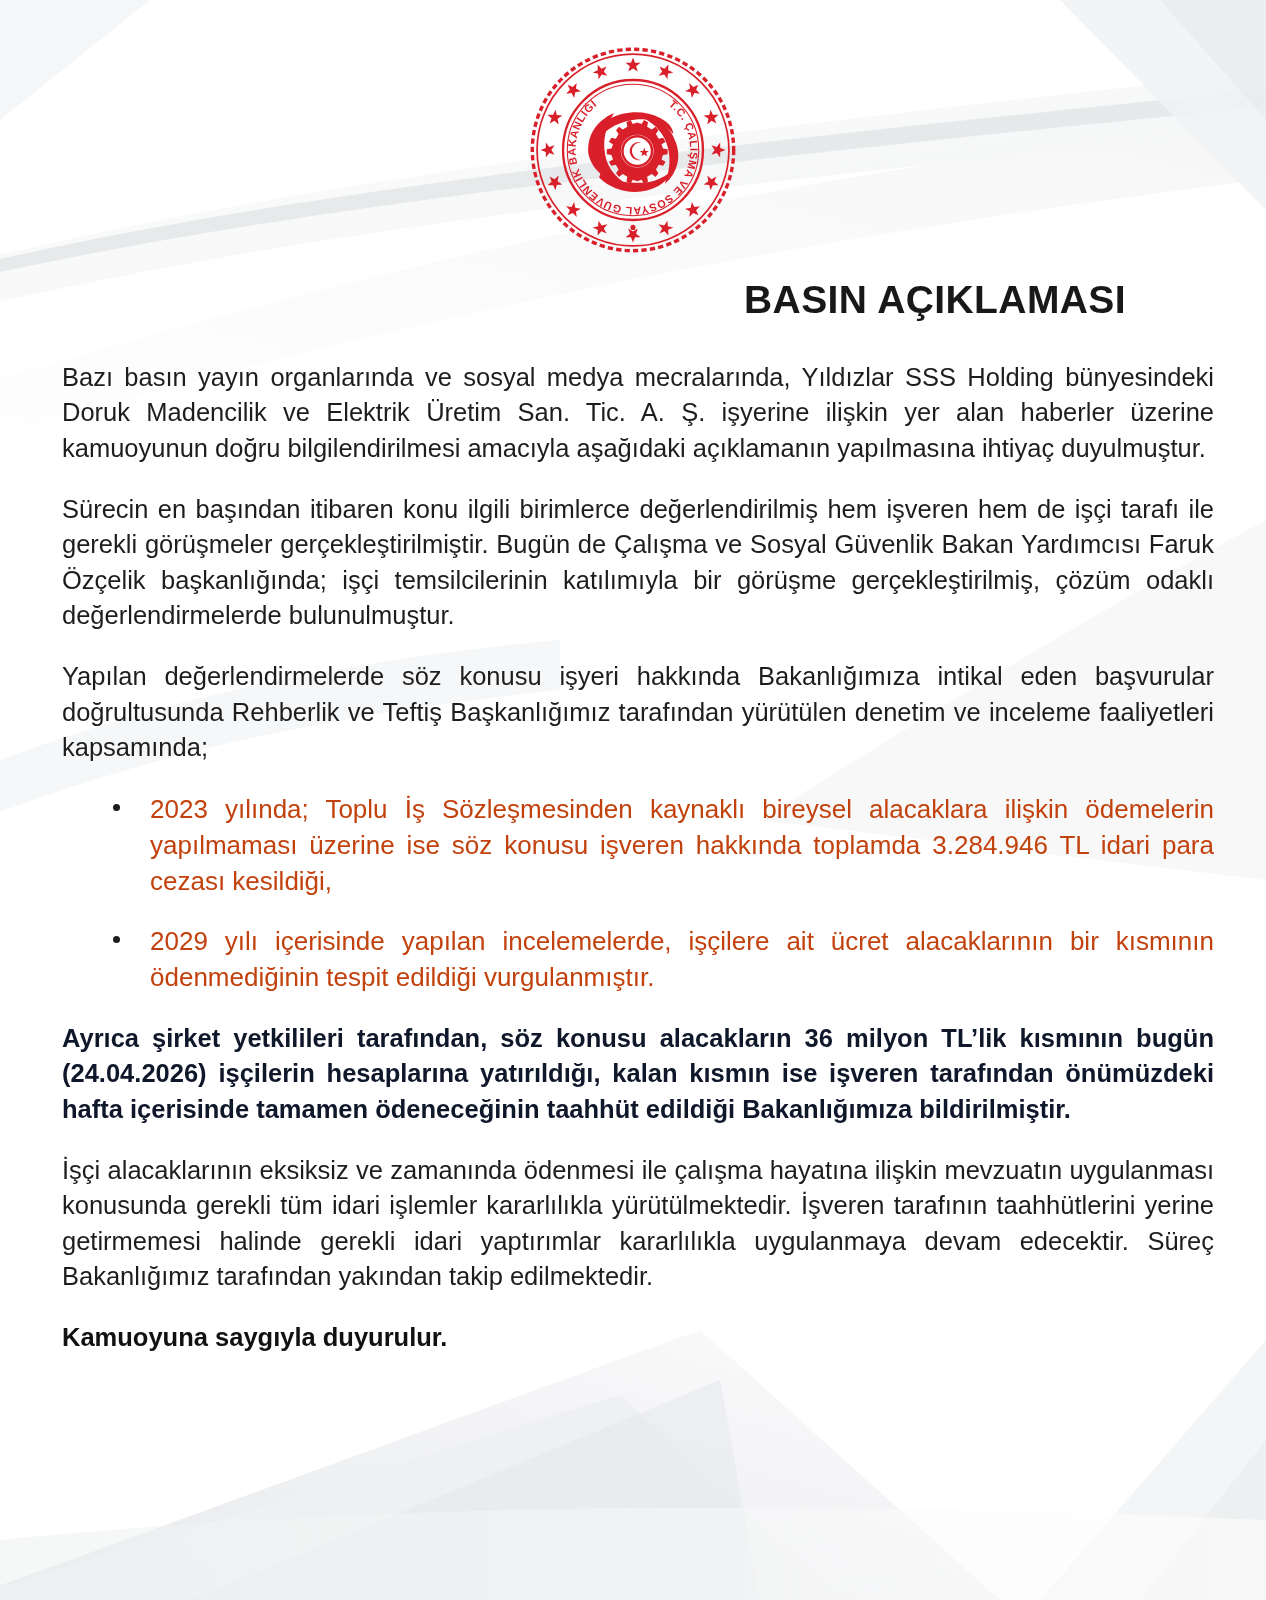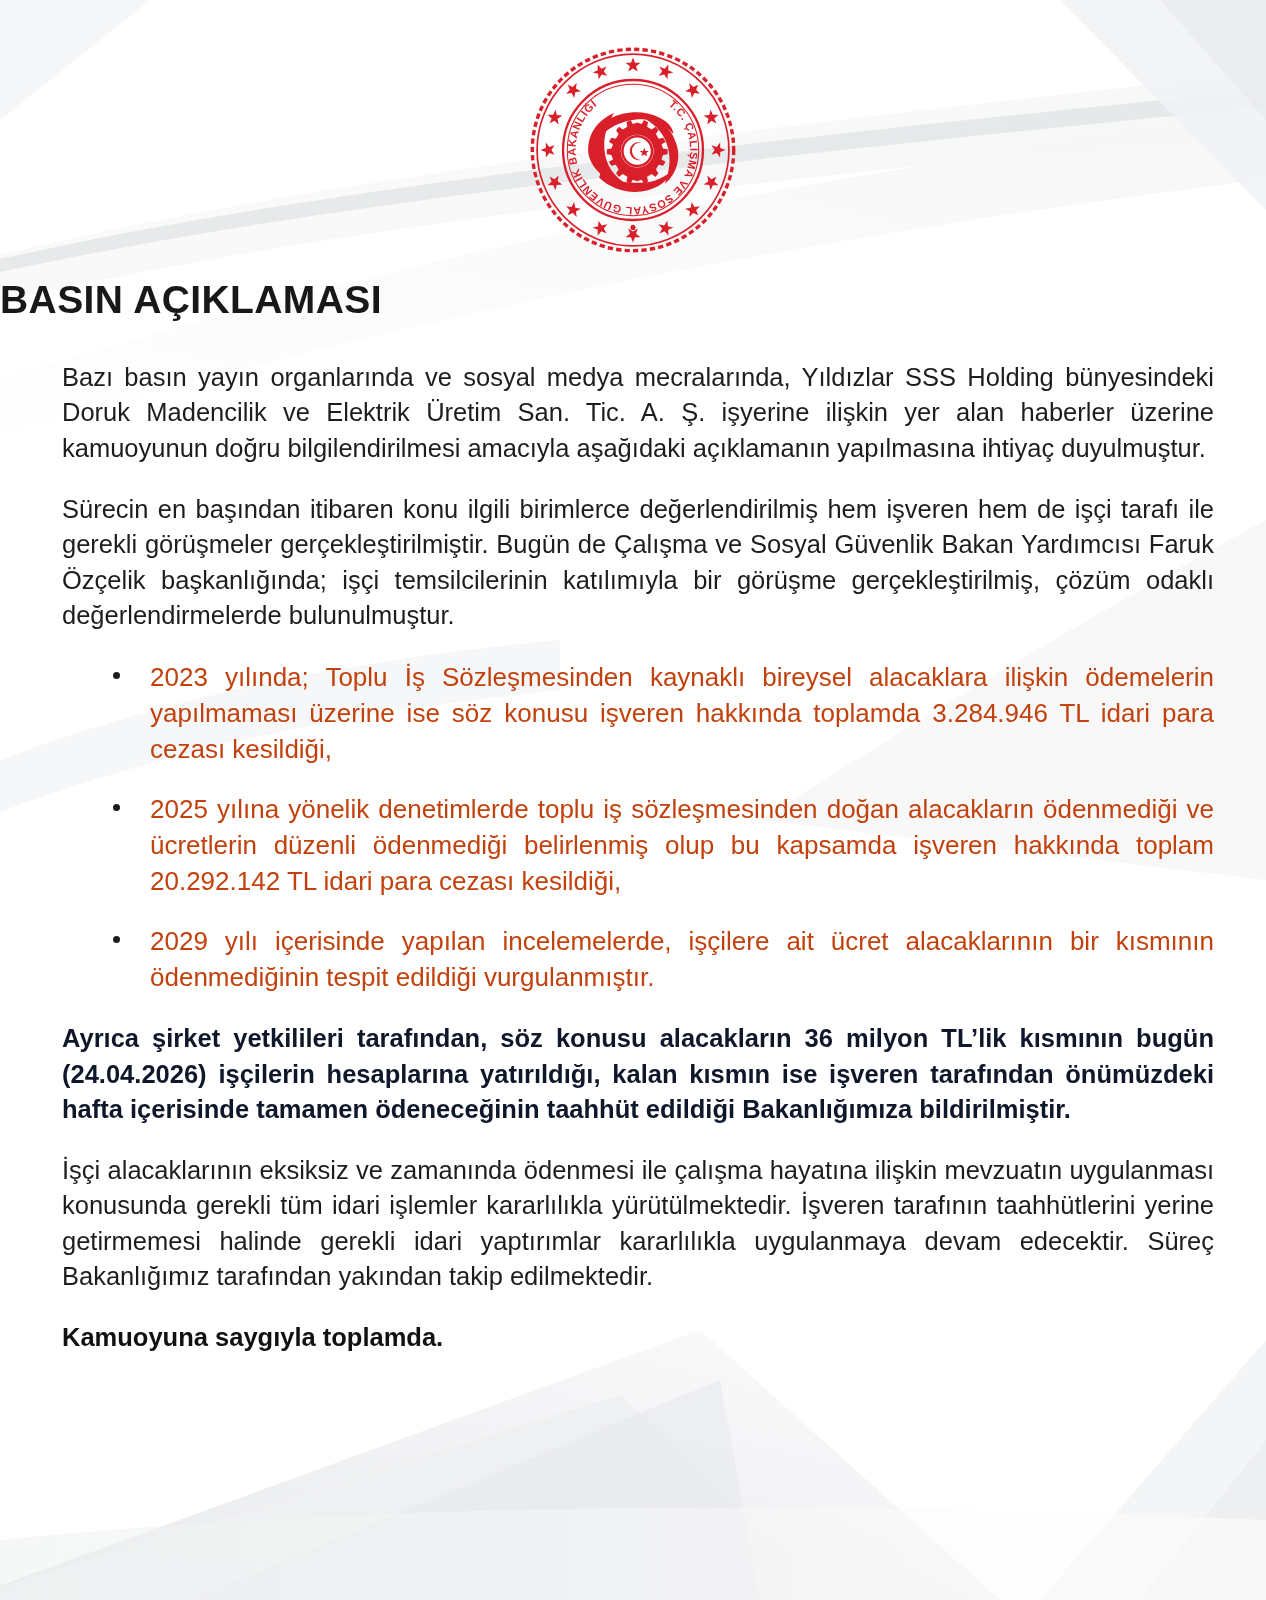--- a/index.html
+++ b/index.html
@@ -51,21 +51,21 @@
     height: 212px;
     display: block;
   }
 
   
   .doc-title {
     position: absolute;
     top: 278px;
     left: 0;
     width: 1126px;
-    text-align: left;
+    text-align: right;
     font-size: 39px;
     font-weight: 700;
     letter-spacing: 0.4px;
     color: #181818;
   }
 
   
   .content {
     position: absolute;
     top: 360px;
@@ -285,36 +285,33 @@
   </div>
 
   <h1 class="doc-title">BASIN AÇIKLAMASI</h1>
 
   <div class="content">
 
     <p class="para">Bazı basın yayın organlarında ve sosyal medya mecralarında, Yıldızlar SSS Holding bünyesindeki Doruk Madencilik ve Elektrik Üretim San. Tic. A. Ş. işyerine ilişkin yer alan haberler üzerine kamuoyunun doğru bilgilendirilmesi amacıyla aşağıdaki açıklamanın yapılmasına ihtiyaç duyulmuştur.</p>
 
     <p class="para">Sürecin en başından itibaren konu ilgili birimlerce değerlendirilmiş hem işveren hem de işçi tarafı ile gerekli görüşmeler gerçekleştirilmiştir. Bugün de Çalışma ve Sosyal Güvenlik Bakan Yardımcısı Faruk Özçelik başkanlığında; işçi temsilcilerinin katılımıyla bir görüşme gerçekleştirilmiş, çözüm odaklı değerlendirmelerde bulunulmuştur.</p>
 
+    <p class="para">Yapılan değerlendirmelerde söz konusu işyeri hakkında Bakanlığımıza intikal eden başvurular doğrultusunda Rehberlik ve Teftiş Başkanlığımız tarafından yürütülen denetim ve inceleme faaliyetleri kapsamında;</p>
 
     <ul class="bullets">
       <li>
         <span class="bullet-dot"></span>
         <span>2023 yılında; Toplu İş Sözleşmesinden kaynaklı bireysel alacaklara ilişkin ödemelerin yapılmaması üzerine ise söz konusu işveren hakkında toplamda 3.284.946 TL idari para cezası kesildiği,</span>
       </li>
       <li>
         <span class="bullet-dot"></span>
-        <span>2025 yılına yönelik denetimlerde toplu iş sözleşmesinden doğan alacakların ödenmediği ve ücretlerin düzenli ödenmediği belirlenmiş olup bu kapsamda işveren hakkında toplam 20.292.142 TL idari para cezası kesildiği,</span>
-      </li>
-      <li>
-        <span class="bullet-dot"></span>
         <span>2029 yılı içerisinde yapılan incelemelerde, işçilere ait ücret alacaklarının bir kısmının ödenmediğinin tespit edildiği vurgulanmıştır.</span>
       </li>
     </ul>
 
     <p class="para bold">Ayrıca şirket yetkilileri tarafından, söz konusu alacakların 36 milyon TL’lik kısmının bugün (24.04.2026) işçilerin hesaplarına yatırıldığı, kalan kısmın ise işveren tarafından önümüzdeki hafta içerisinde tamamen ödeneceğinin taahhüt edildiği Bakanlığımıza bildirilmiştir.</p>
 
     <p class="para">İşçi alacaklarının eksiksiz ve zamanında ödenmesi ile çalışma hayatına ilişkin mevzuatın uygulanması konusunda gerekli tüm idari işlemler kararlılıkla yürütülmektedir. İşveren tarafının taahhütlerini yerine getirmemesi halinde gerekli idari yaptırımlar kararlılıkla uygulanmaya devam edecektir. Süreç Bakanlığımız tarafından yakından takip edilmektedir.</p>
 
-    <p class="closing">Kamuoyuna saygıyla toplamda.</p>
+    <p class="closing">Kamuoyuna saygıyla duyurulur.</p>
   </div>
 
 </div>
 
 </body></html>

